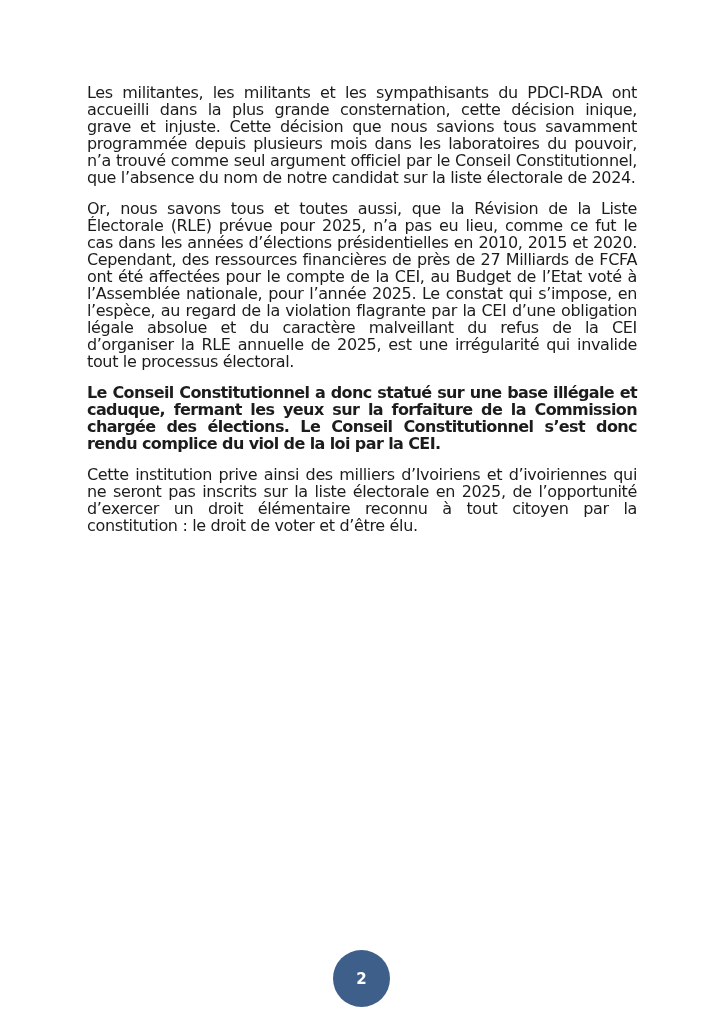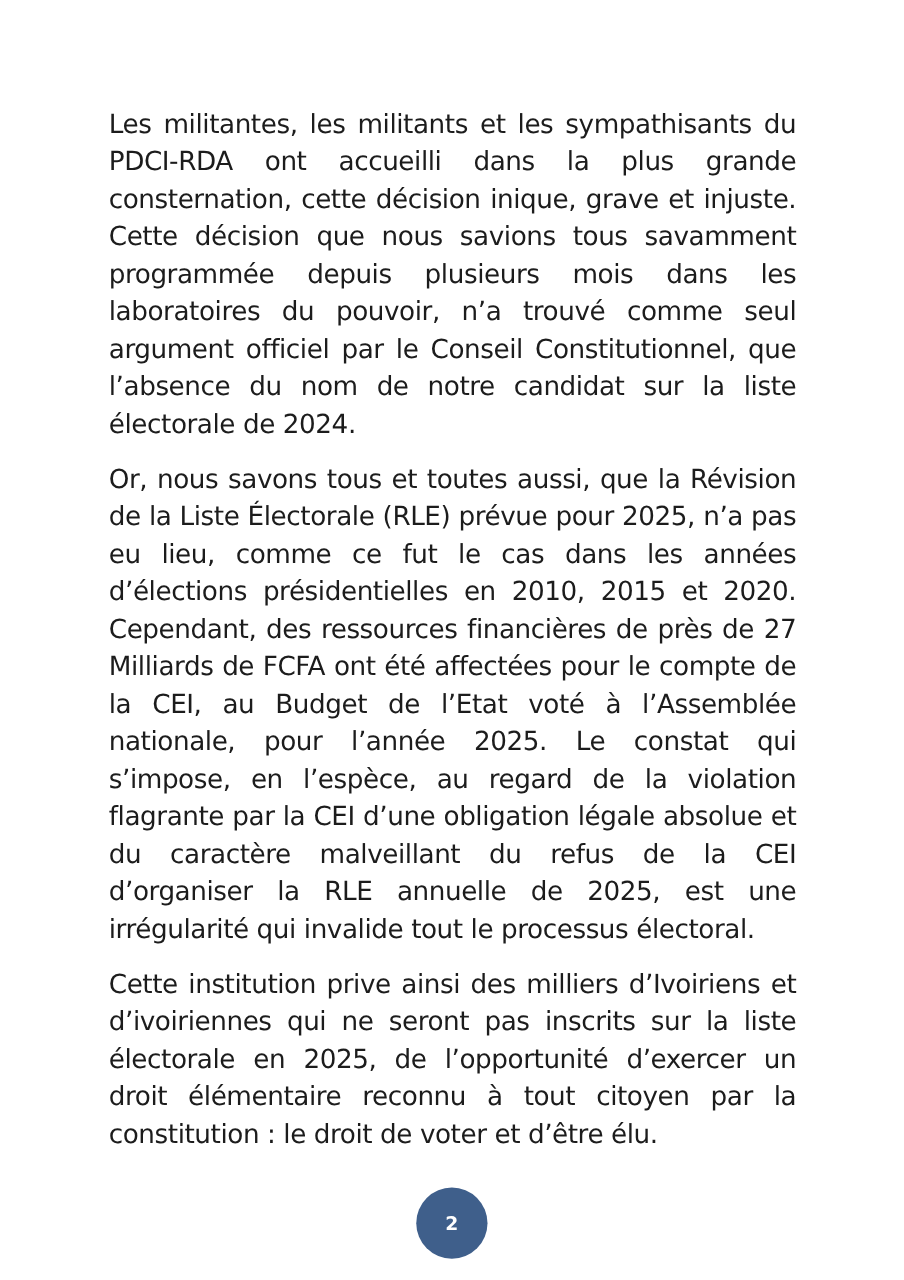--- a/index.html
+++ b/index.html
@@ -13,22 +13,22 @@
       position: relative;
       overflow: hidden;
     }
     .page {
       position: absolute;
       left: 87px;
       top: 84px;
       width: 550px;
       color: #1c1c1c;
       font-family: "DejaVu Sans", sans-serif;
-      font-size: 21px;
-      line-height: 30px;
+      font-size: 16px;
+      line-height: 17px;
       letter-spacing: -0.35px;
       word-spacing: 0px;
     }
     .para {
       margin: 0 0 14px 0;
       text-align: justify;
       text-align-last: left;
       font-weight: normal;
     }
     .para.bold {
@@ -51,18 +51,19 @@
       align-items: center;
       justify-content: center;
     }
   </style>
 </head>
 <body>
 
 <div class="page">
   <p class="para">Les militantes, les militants et les sympathisants du PDCI-RDA ont accueilli dans la plus grande consternation, cette décision inique, grave et injuste. Cette décision que nous savions tous savamment programmée depuis plusieurs mois dans les laboratoires du pouvoir,  n’a trouvé comme seul argument officiel par le Conseil Constitutionnel, que l’absence du nom de notre candidat sur la liste électorale de 2024.</p>
   <p class="para">Or, nous savons tous et toutes aussi, que la Révision de la Liste Électorale (RLE) prévue pour 2025, n’a pas eu lieu, comme ce fut le cas dans les années d’élections présidentielles en 2010, 2015 et 2020. Cependant, des ressources financières de près de 27 Milliards de FCFA ont été affectées pour le compte de la CEI, au Budget de l’Etat voté à l’Assemblée nationale, pour l’année 2025. Le constat qui s’impose, en l’espèce, au regard de la violation flagrante par la CEI d’une obligation légale absolue et du caractère malveillant du refus de la CEI d’organiser la RLE annuelle de 2025, est une irrégularité qui invalide tout le processus électoral.</p>
+  <p class="para bold">Le Conseil Constitutionnel a donc statué sur une base illégale et caduque, fermant les yeux sur la forfaiture de la Commission chargée des élections. Le Conseil Constitutionnel s’est donc rendu complice du viol de la loi par la CEI.</p>
   <p class="para">Cette institution prive ainsi des milliers d’Ivoiriens et d’ivoiriennes qui ne seront pas inscrits sur la liste électorale en 2025, de l’opportunité d’exercer un droit élémentaire reconnu à tout citoyen par la constitution : le droit de voter et d’être élu.</p>
 </div>
 
 <div class="page-number" style="background: rgb(63, 95, 139);">
   <span>2</span>
 </div>
 
 </body></html>

